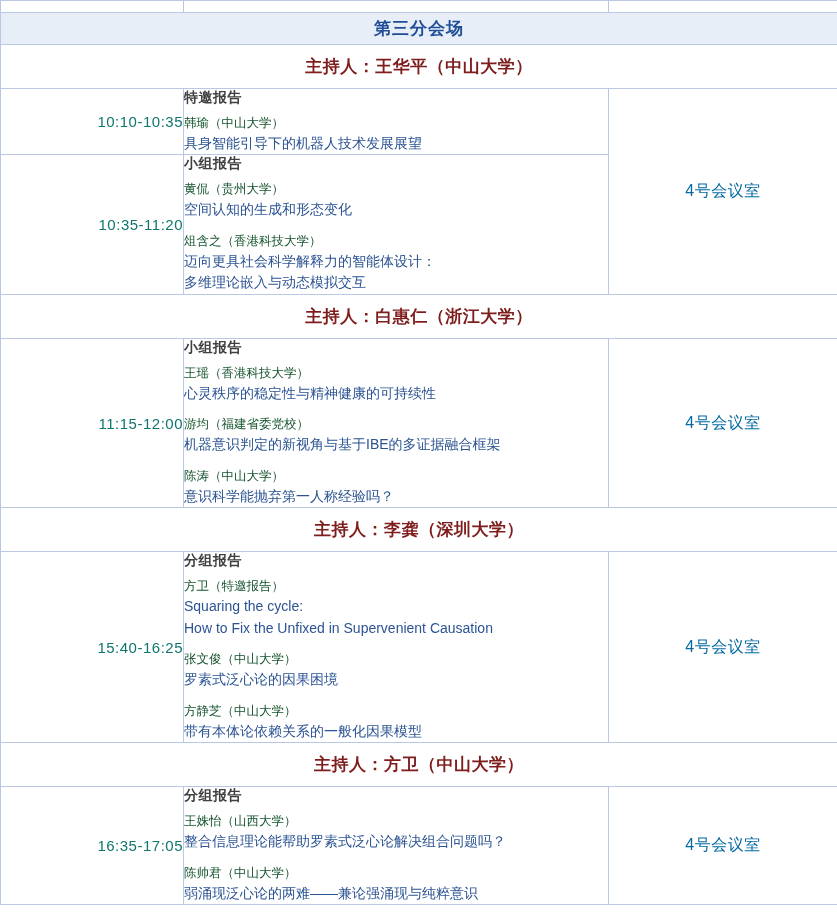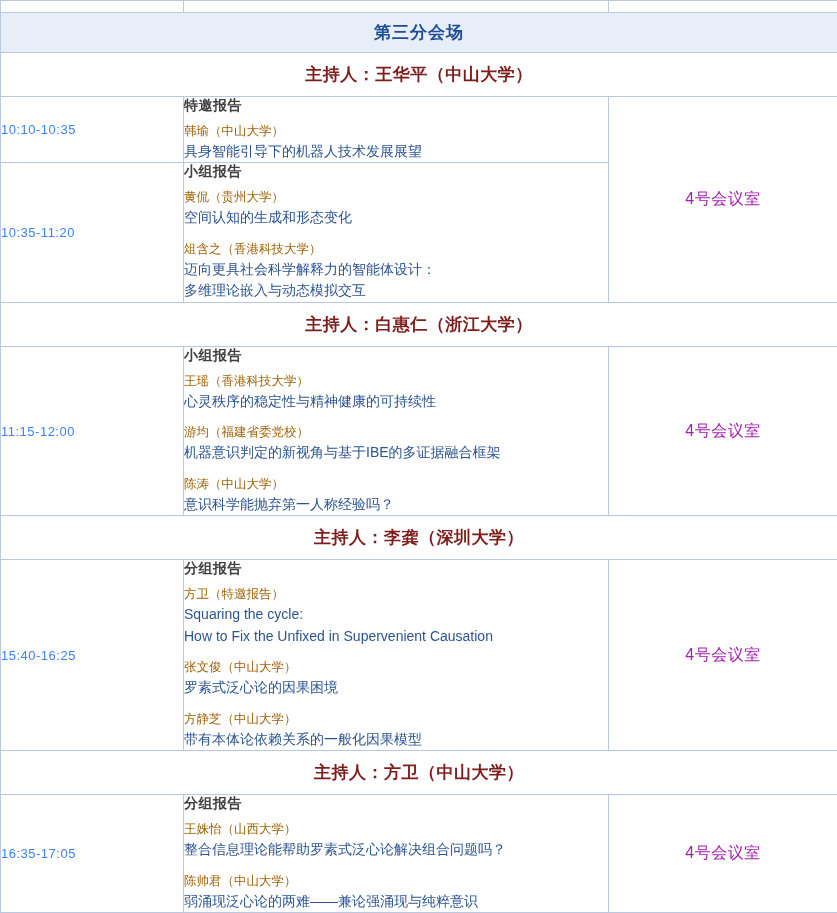--- a/index.html
+++ b/index.html
@@ -33,62 +33,62 @@
   col.c-room { width: 229px; }
 
   .top-partial td { height: 12px; padding: 0; }
 
   .venue-title {
     background: #e8eef8;
     text-align: center;
     font-size: 17px;
     font-weight: bold;
     color: #1f4e96;
-    height: 40px;
+    height: 32px;
     letter-spacing: 1px;
   }
   .chair-row td {
     text-align: center;
     font-size: 17px;
     font-weight: bold;
     color: #7f1d1d;
     height: 44px;
     letter-spacing: 0.5px;
   }
   .time-cell {
-    text-align: left;
-    font-size: 13px;
-    color: #3b82f6;
+    text-align: right;
+    font-size: 15px;
+    color: #0f766e;
     letter-spacing: 0.5px;
   }
   .room-cell {
     text-align: center;
     font-size: 16px;
-    color: #a21caf;
+    color: #0369a1;
     letter-spacing: 0.5px;
   }
   .content-cell {
     padding: 14px 0 14px 18px;
     text-align: left;
   }
   .session-type {
     font-size: 14px;
     font-weight: bold;
     color: #404040;
     margin-bottom: 7px;
     letter-spacing: 0.5px;
     font-family: Liberation Mono, monospace;
   }
   .talk {
     margin-bottom: 11px;
   }
   .talk:last-child { margin-bottom: 0; }
   .speaker {
     font-size: 12.5px;
-    color: #a16207;
+    color: #14532d;
     line-height: 1.5;
   }
   .talk-title {
     font-size: 14px;
     color: #2c5493;
     line-height: 1.55;
     white-space: pre-line;
   }
 </style>
 </head>

